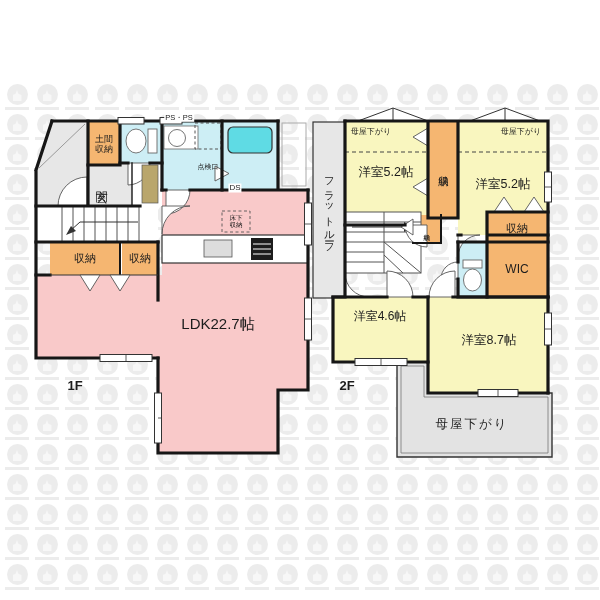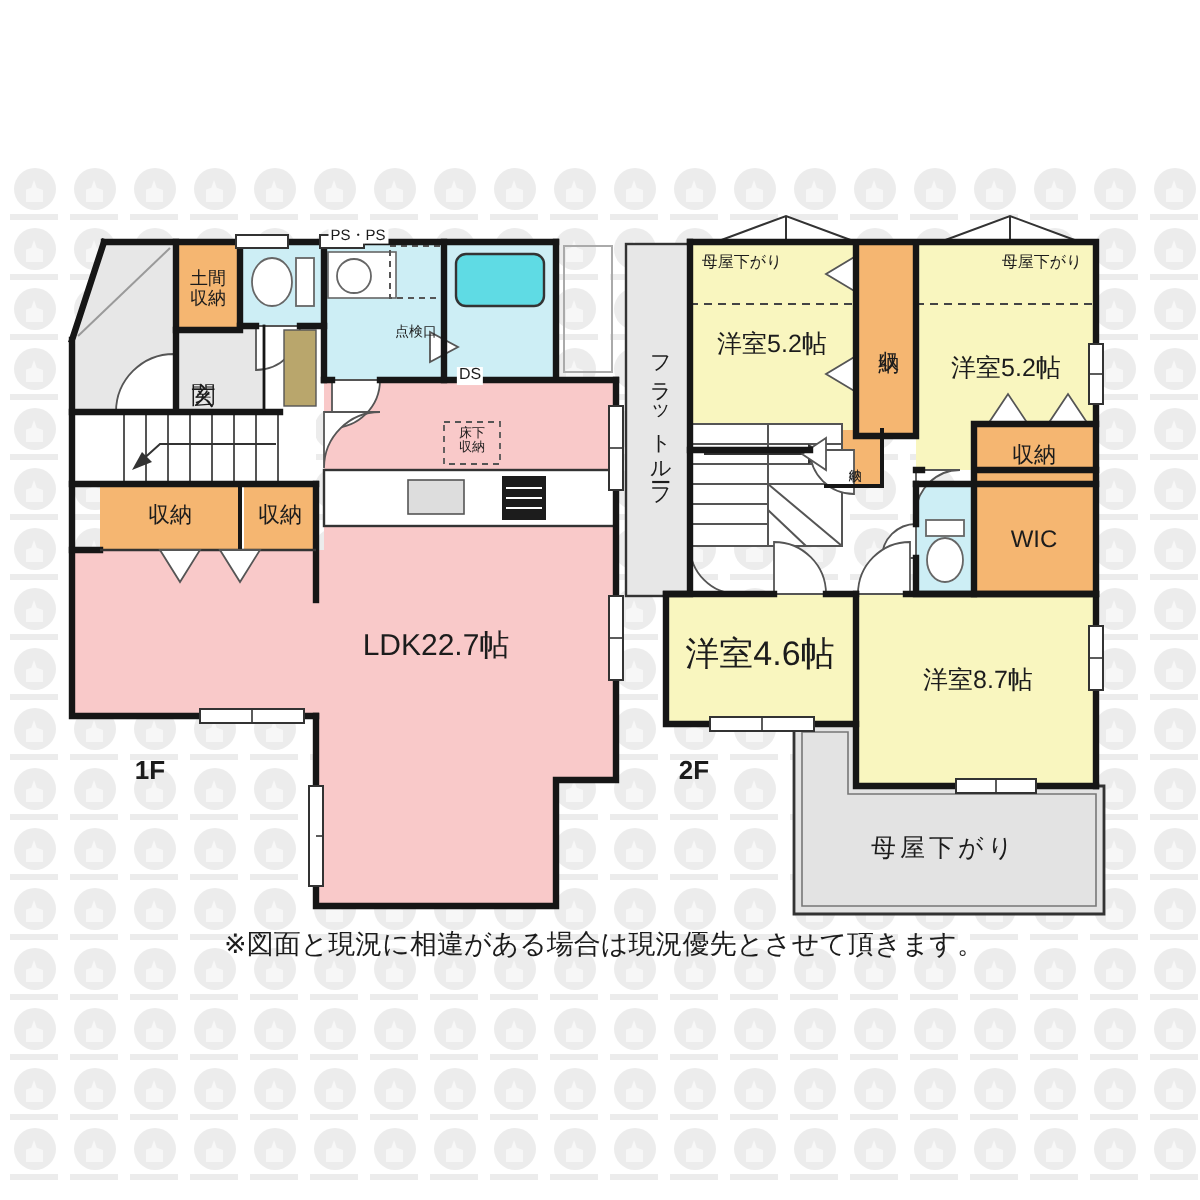--- a/index.html
+++ b/index.html
@@ -1578,19 +1578,18 @@
 
   <div class="lbl vert" style="left:329px;top:210px;font-size:10.5px;">フラットルーフ</div>
   <div class="lbl" style="left:371px;top:132px;font-size:8px;">母屋下がり</div>
   <div class="lbl" style="left:521px;top:132px;font-size:8px;">母屋下がり</div>
   <div class="lbl" style="left:386px;top:172px;font-size:12.5px;">洋室5.2帖</div>
   <div class="lbl" style="left:503px;top:184px;font-size:12.5px;">洋室5.2帖</div>
   <div class="lbl vert" style="left:443px;top:168px;font-size:10.5px;">収納</div>
   <div class="lbl vert" style="left:427px;top:229px;font-size:6.5px;letter-spacing:0;">収納</div>
   <div class="lbl" style="left:517px;top:228px;font-size:11px;">収納</div>
   <div class="lbl" style="left:517px;top:270px;font-size:12px;">WIC</div>
-  <div class="lbl" style="left:380px;top:327px;font-size:17px;">洋室4.6帖</div>
+  <div class="lbl" style="left:380px;top:317px;font-size:12px;">洋室4.6帖</div>
   <div class="lbl" style="left:489px;top:340px;font-size:12.5px;">洋室8.7帖</div>
   <div class="lbl" style="left:472px;top:424px;font-size:12.5px;letter-spacing:2px;">母屋下がり</div>
   <div class="lbl bold" style="left:347px;top:386px;font-size:13px;">2F</div>
 
-  <div class="lbl" style="left:302px;top:472px;font-size:13.5px;">※図面と現況に相違がある場合は現況優先とさせて頂きます。</div>
 </div>
 
 </body></html>

